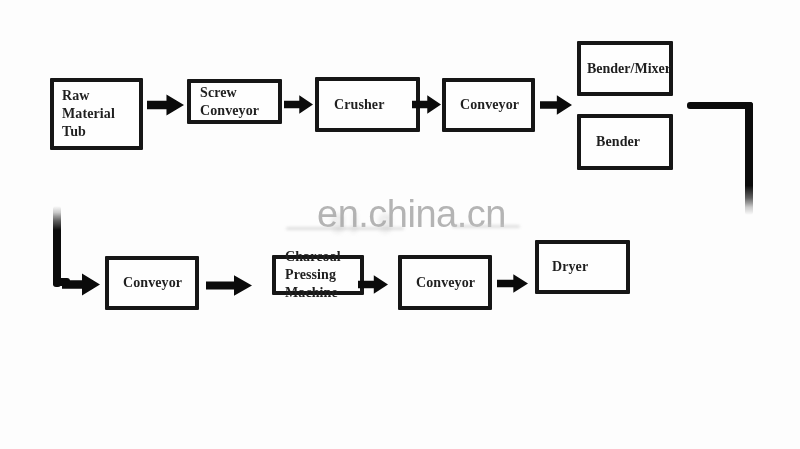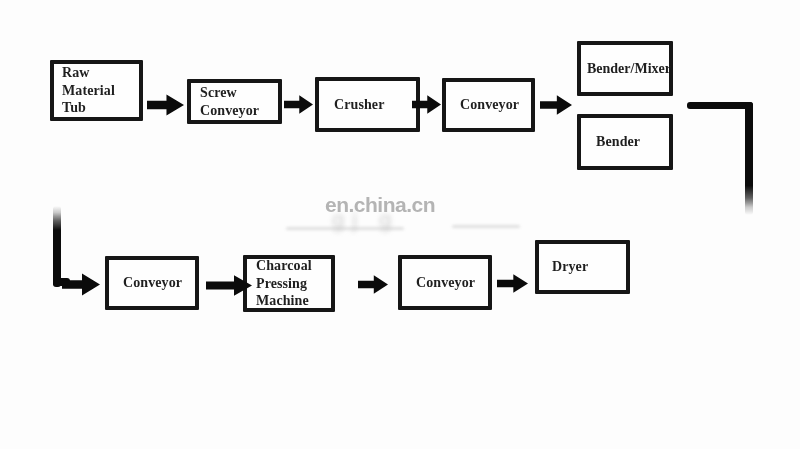--- a/index.html
+++ b/index.html
@@ -61,25 +61,25 @@
     border-radius: 3px;
     background: linear-gradient(to top,
       #0b0b0b 0%, #0b0b0b 70%,
       rgba(70,70,70,0.85) 82%,
       rgba(140,140,140,0.45) 92%,
       rgba(190,190,190,0) 100%);
     filter: blur(0.3px);
   }
   .watermark {
     position: absolute;
-    left: 325px;
+    left: 317px;
     top: 193px;
     font-family: "Liberation Sans", sans-serif;
-    font-size: 21px;
-    font-weight: 700;
+    font-size: 38px;
+    font-weight: 400;
     letter-spacing: -0.5px;
     color: var(--watermark);
     filter: blur(0.4px);
     user-select: none;
   }
   .watermark-remnant {
     position: absolute;
     left: 332px;
     top: 207px;
     font-family: "Liberation Sans", sans-serif;
@@ -101,21 +101,21 @@
 </head>
 <body>
 
 <div class="canvas">
 
   <div class="watermark">en.china.cn</div>
   <div class="watermark-remnant">gj g</div>
   <div class="smudge" style="left:286px;top:227px;width:118px;height:3px"></div>
   <div class="smudge" style="left:452px;top:225px;width:68px;height:3px"></div>
 
-  <div class="node" style="left:50px;top:60px;width:93px;height:61px">
+  <div class="node" style="left:50px;top:78px;width:93px;height:72px">
     <span class="label" style="padding-left:8px">Raw Material
 Tub</span>
   </div>
   <div class="node" style="left:187px;top:79px;width:95px;height:45px">
     <span class="label" style="padding-left:9px">Screw
 Conveyor</span>
   </div>
   <div class="node" style="left:315px;top:77px;width:105px;height:55px">
     <span class="label" style="padding-left:15px">Crusher</span>
   </div>
@@ -152,21 +152,21 @@
 
   <div class="bar" style="left:687px;top:102px;width:66px;height:7px"></div>
   <div class="bar-fade-bottom" style="left:745px;top:102px;width:8px;height:113px"></div>
 
   <div class="bar-fade-top" style="left:53px;top:206px;width:8px;height:81px"></div>
   <div class="bar" style="left:53px;top:278px;width:17px;height:8px"></div>
 
   <div class="node" style="left:105px;top:256px;width:94px;height:54px">
     <span class="label" style="padding-left:14px">Conveyor</span>
   </div>
-  <div class="node" style="left:243px;top:255px;width:92px;height:57px">
+  <div class="node" style="left:272px;top:255px;width:92px;height:40px">
     <span class="label" style="padding-left:9px">Charcoal
 Pressing
 Machine</span>
   </div>
   <div class="node" style="left:398px;top:255px;width:94px;height:55px">
     <span class="label" style="padding-left:14px">Conveyor</span>
   </div>
   <div class="node" style="left:535px;top:240px;width:95px;height:54px">
     <span class="label" style="padding-left:13px">Dryer</span>
   </div>

